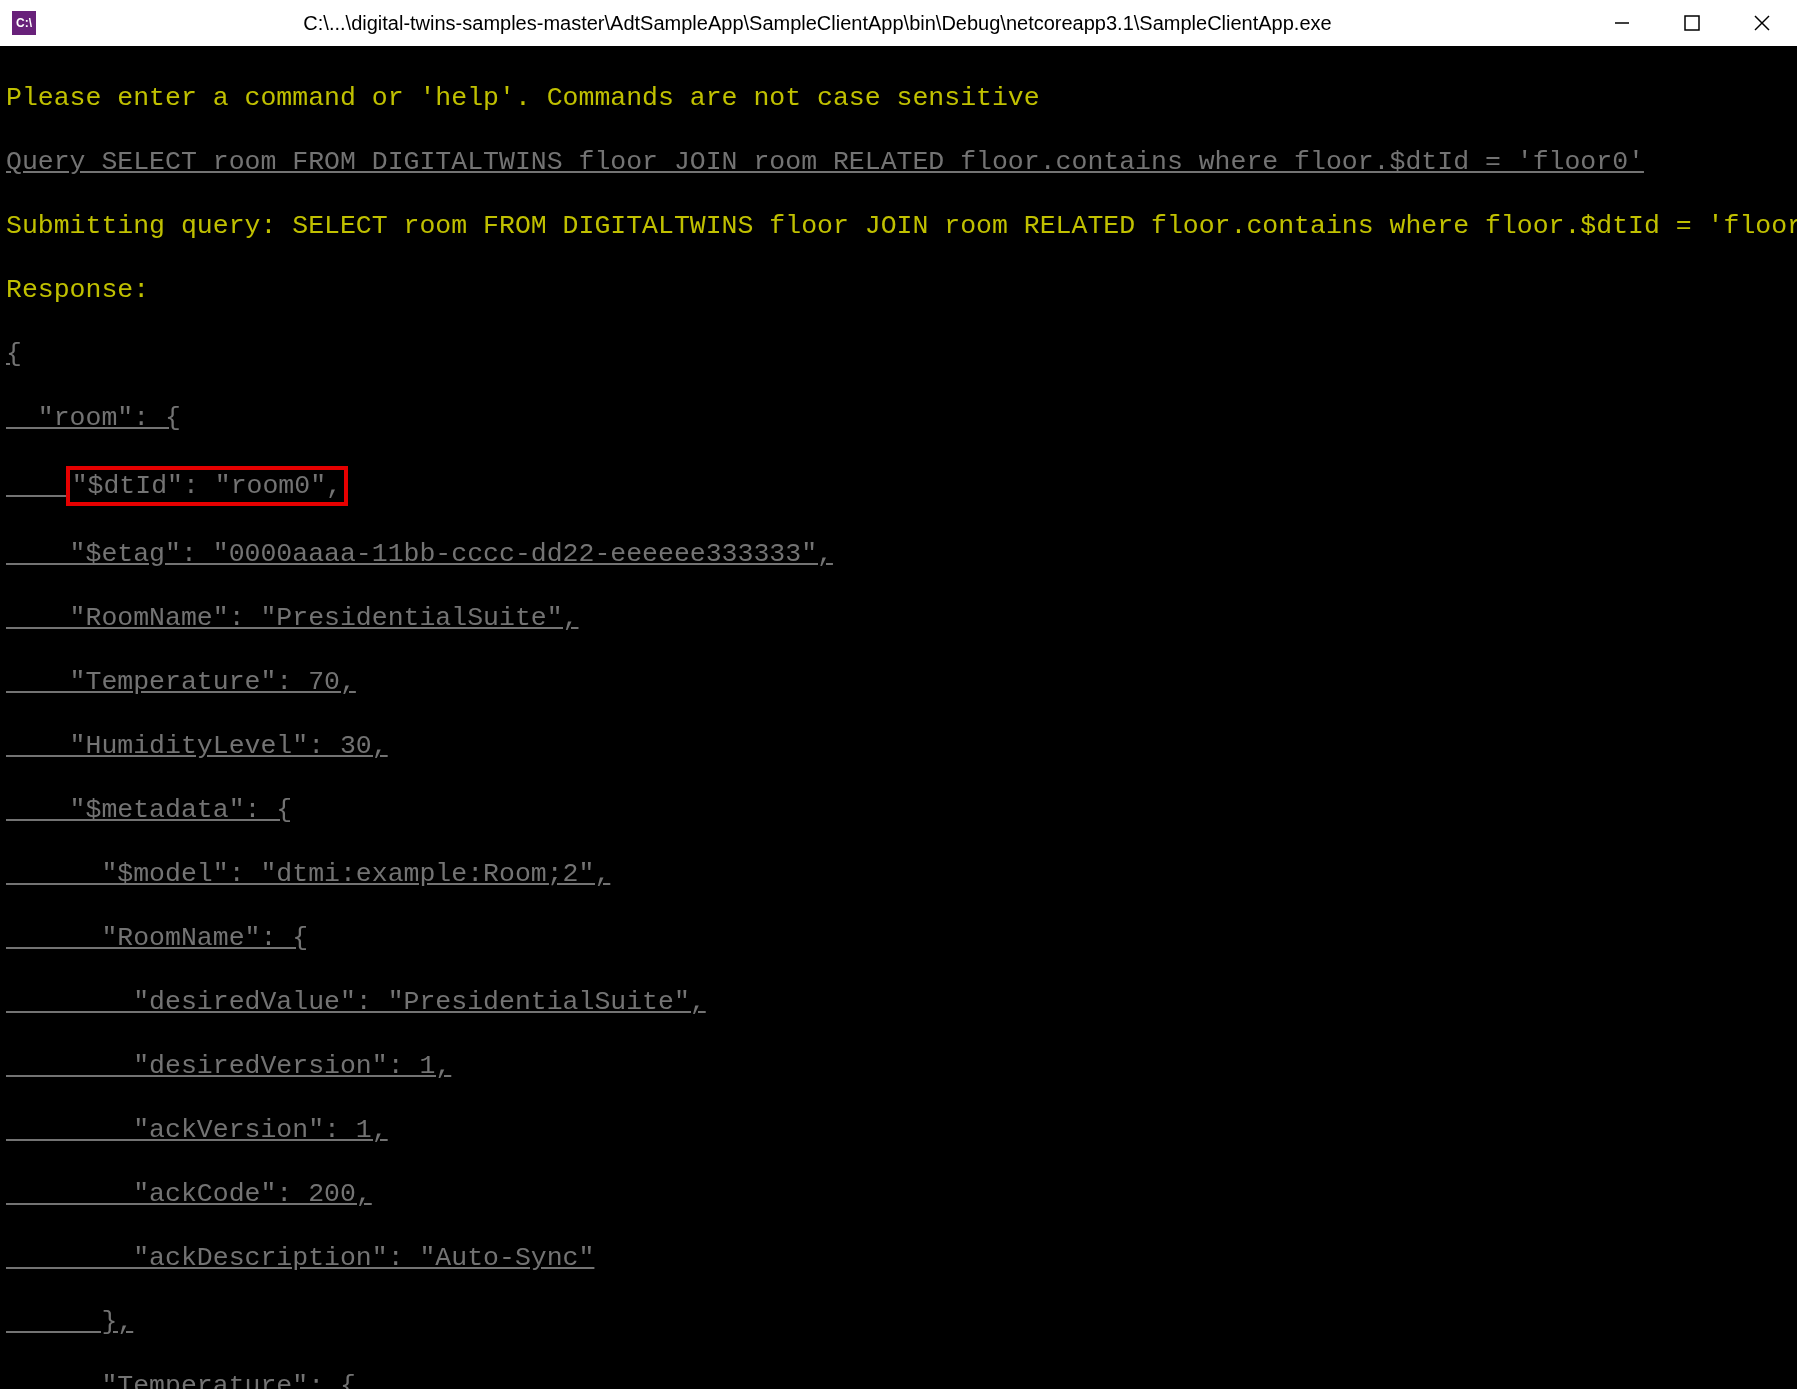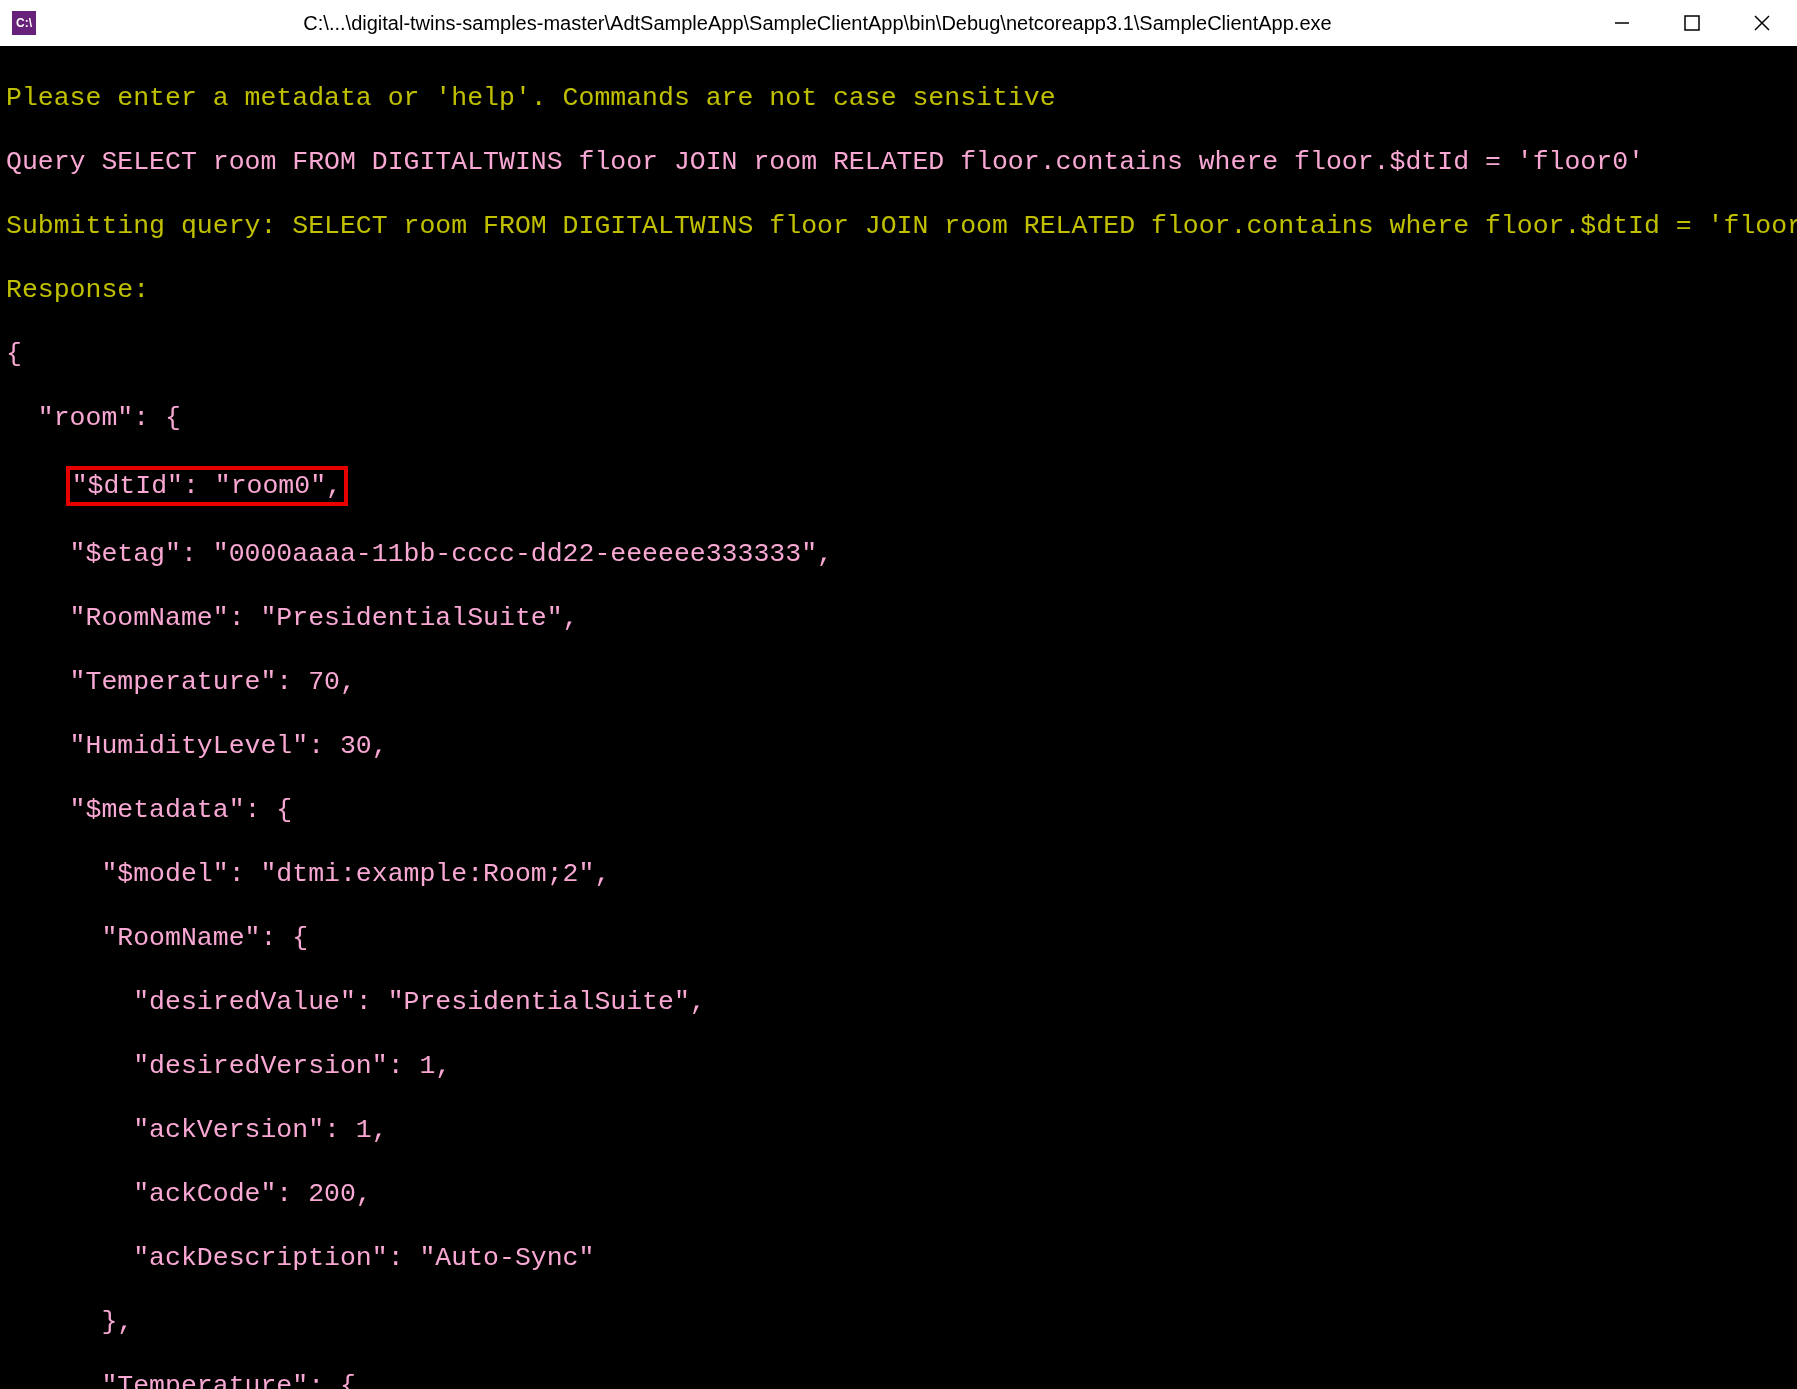--- a/index.html
+++ b/index.html
@@ -56,21 +56,21 @@
   .term {
     padding: 4px 6px;
     font-size: 26.5px;
     line-height: 32px;
     white-space: pre;
     color: #ccc;
     letter-spacing: 0px;
   }
   .line { white-space: pre; }
   .yellow { color: #c0c000; }
-  .white  { color: #f9a8d4; }
+  .white  { color: #737373; text-decoration: underline; }
 
   .red-box {
     border: 4px solid #e60000;
     display: inline-block;
     padding: 0 2px;
     margin-left: -4px;
   }
 </style>
 </head>
 <body>
@@ -92,21 +92,21 @@
     <div class="win-btn">
       <svg width="18" height="18">
           <line x1="2" y1="2" x2="16" y2="16"></line>
           <line x1="16" y1="2" x2="2" y2="16"></line>
         </svg>
     </div>
   </div>
 </div>
 
 <div class="term">
-<div class="line yellow">Please enter a metadata or 'help'. Commands are not case sensitive</div>
+<div class="line yellow">Please enter a command or 'help'. Commands are not case sensitive</div>
 <div class="line white">Query SELECT room FROM DIGITALTWINS floor JOIN room RELATED floor.contains where floor.$dtId = 'floor0'</div>
 <div class="line yellow">Submitting query: SELECT room FROM DIGITALTWINS floor JOIN room RELATED floor.contains where floor.$dtId = 'floor0' ...</div>
 <div class="line yellow">Response:</div>
 <div class="line white">{</div>
 <div class="line white">  "room": {</div>
 <div class="line white"><span>    </span><span class="red-box">"$dtId": "room0",</span></div>
 <div class="line white">    "$etag": "0000aaaa-11bb-cccc-dd22-eeeeee333333",</div>
 <div class="line white">    "RoomName": "PresidentialSuite",</div>
 <div class="line white">    "Temperature": 70,</div>
 <div class="line white">    "HumidityLevel": 30,</div>

